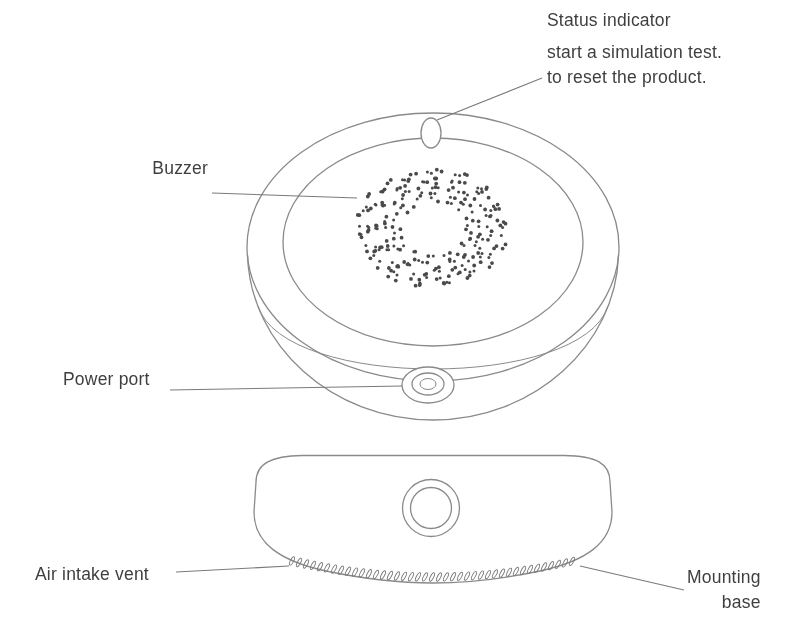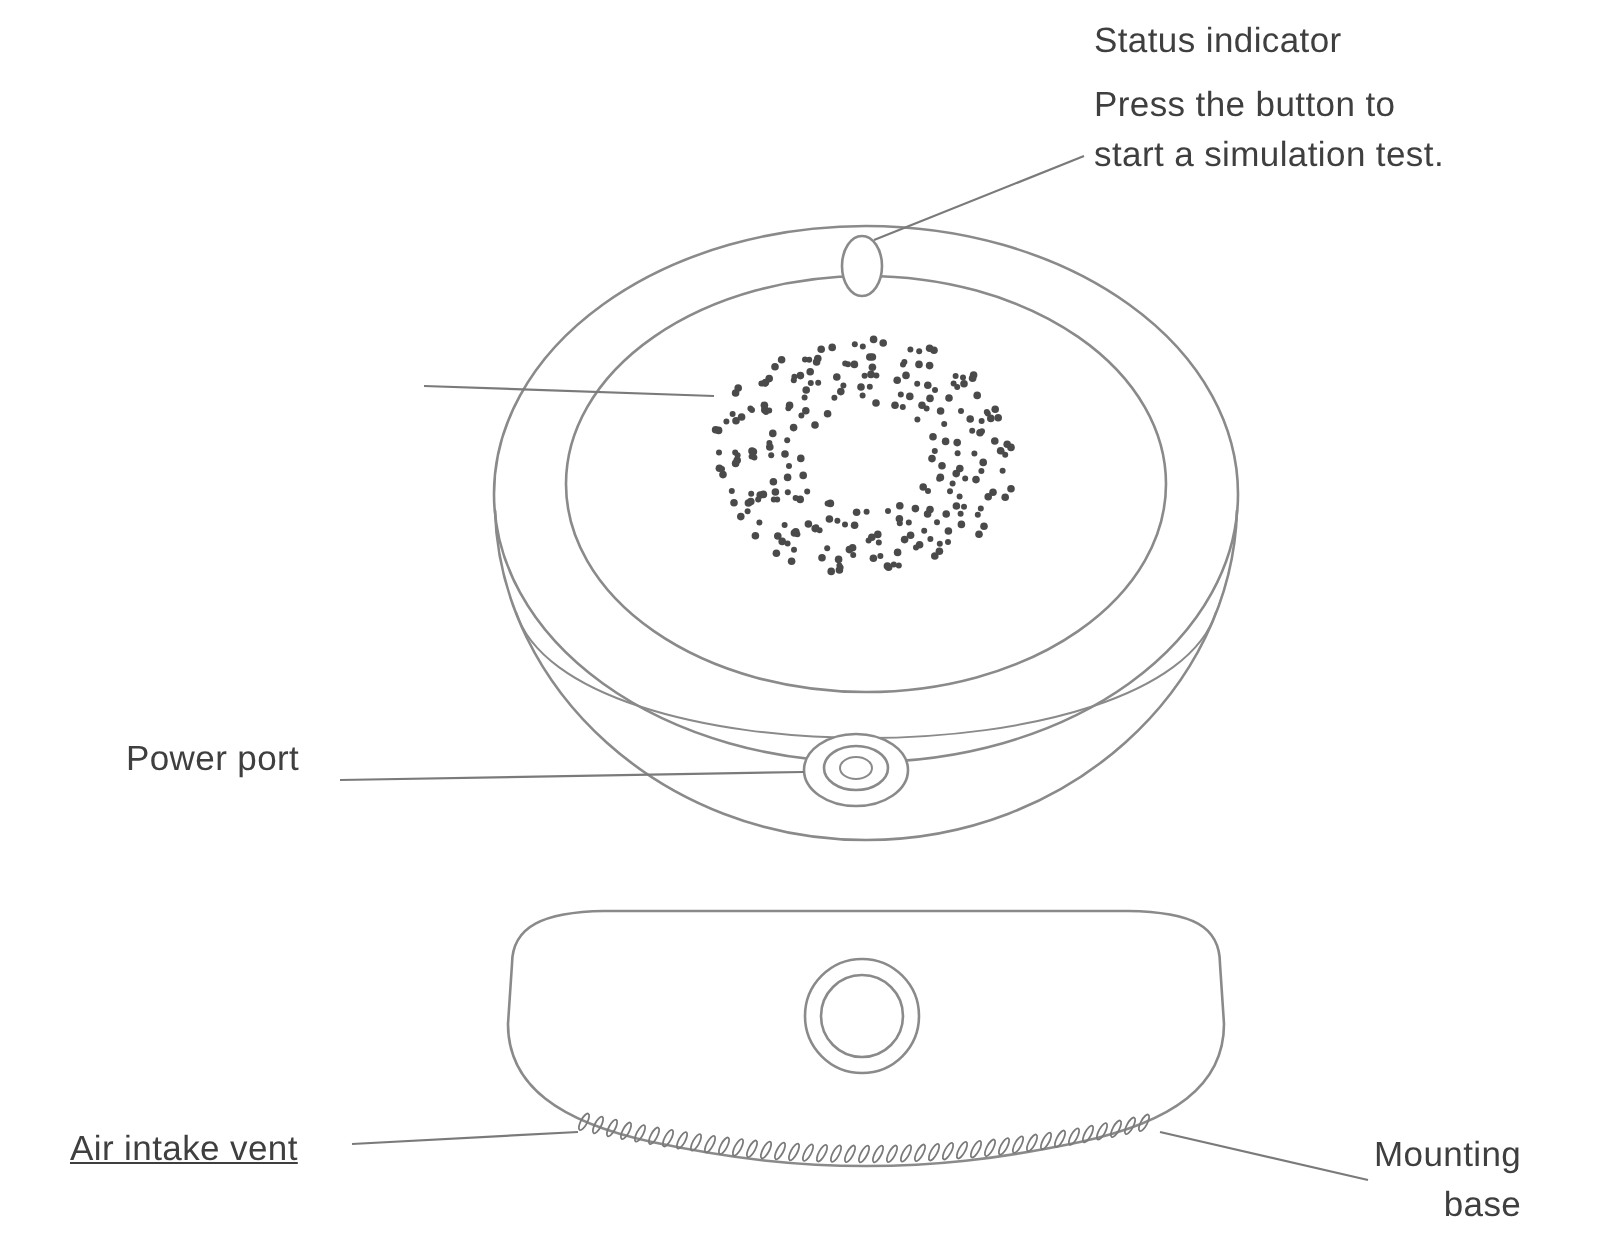--- a/index.html
+++ b/index.html
@@ -353,27 +353,28 @@
       <line class="leader" x1="212" y1="193" x2="357" y2="198"></line>
       <line class="leader" x1="170" y1="390" x2="402" y2="386"></line>
       <line class="leader" x1="176" y1="572" x2="289" y2="566"></line>
       <line class="leader" x1="580" y1="566" x2="684" y2="590"></line>
     </g>
   </svg>
 
   <div class="label" style="left:547px;top:8px;">Status indicator</div>
 
   <div class="label" style="left:547px;top:40px;">
-    <div>Press the button to</div>
     <div>start a simulation test.</div>
+    <div>to reset the product.</div>
   </div>
 
+  <div class="label right" style="left:14px;top:156px;width:194px;">Buzzer</div>
 
   <div class="label" style="left:63px;top:367px;">Power port</div>
 
-  <div class="label" style="left:35px;top:562px;text-decoration:underline;">Air intake vent</div>
+  <div class="label" style="left:35px;top:562px;">Air intake vent</div>
 
   <div class="label" style="left:687px;top:565px;text-align:right;">
     <div>Mounting</div>
     <div>base</div>
   </div>
 
 </div>
 
 </body></html>

